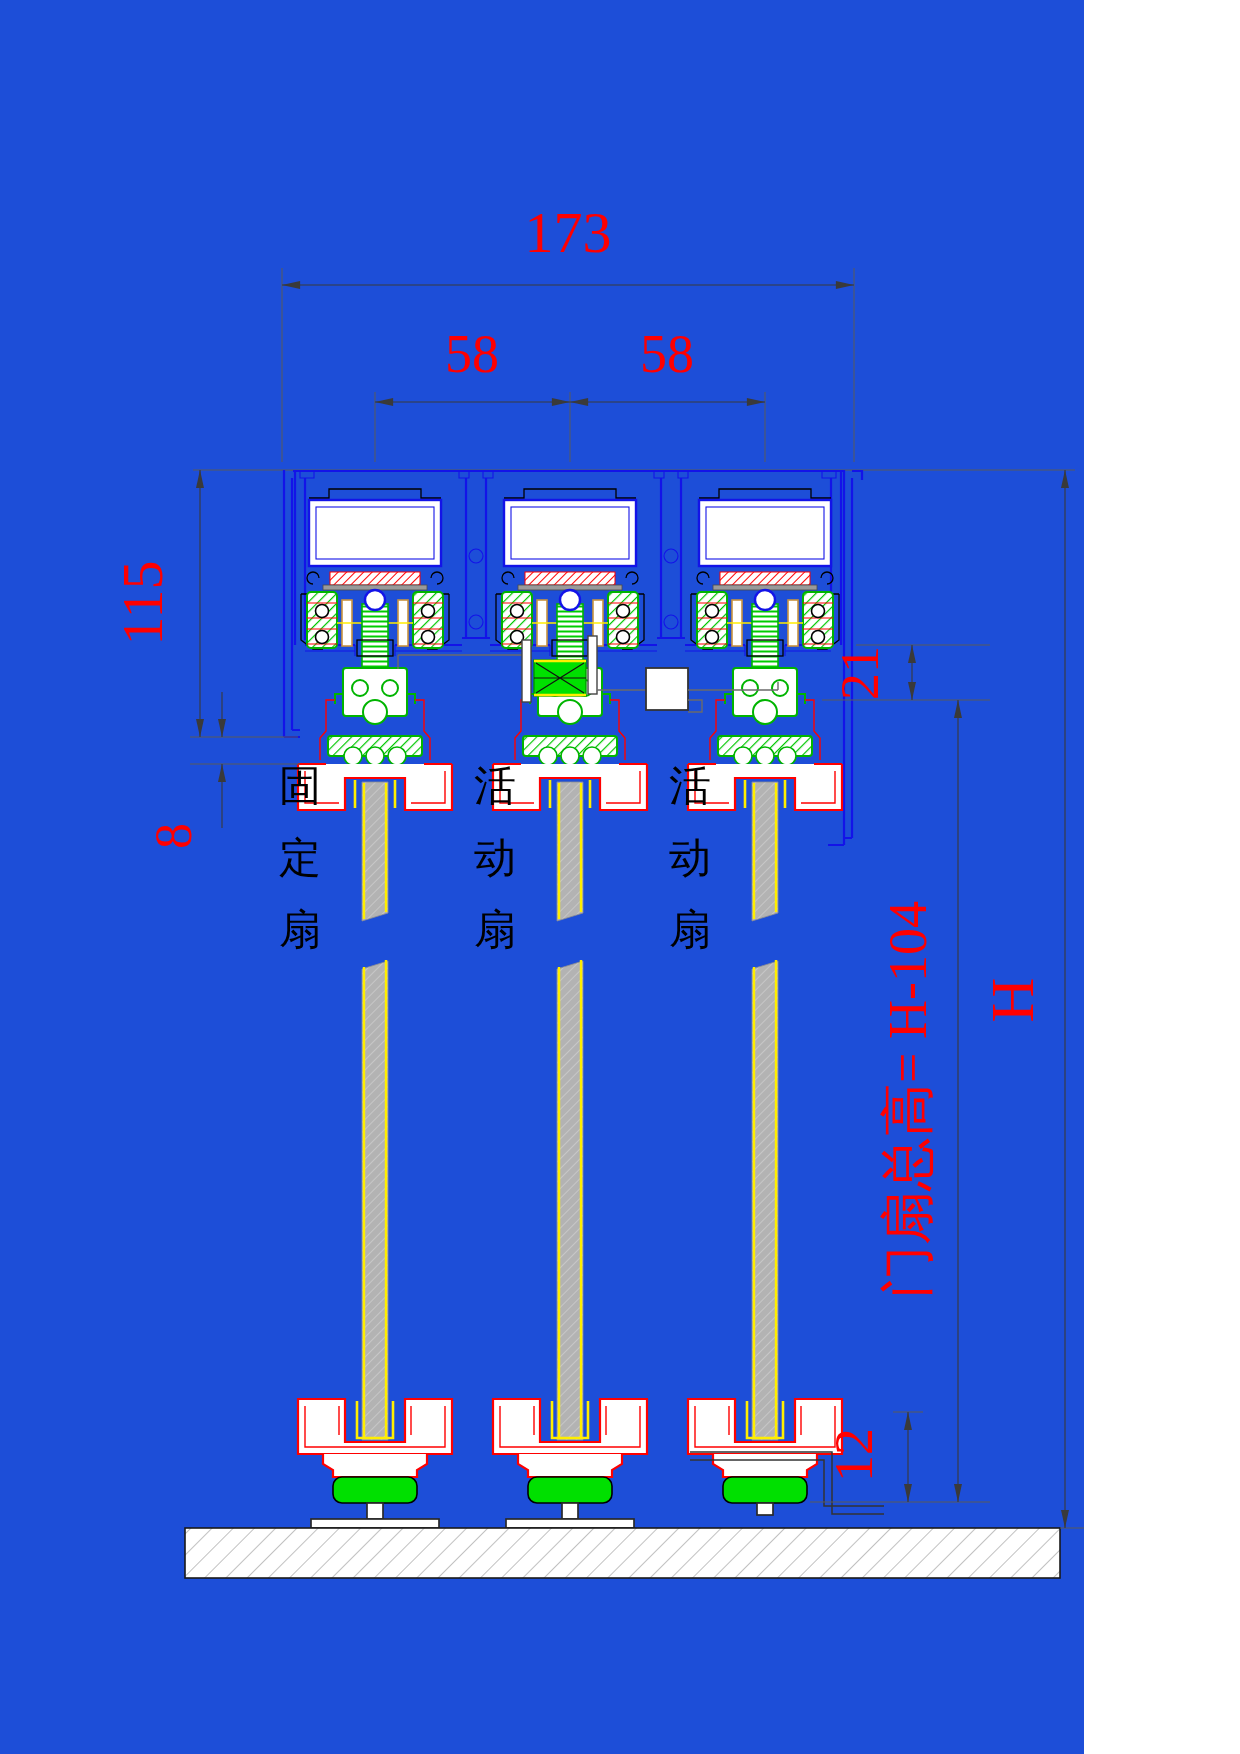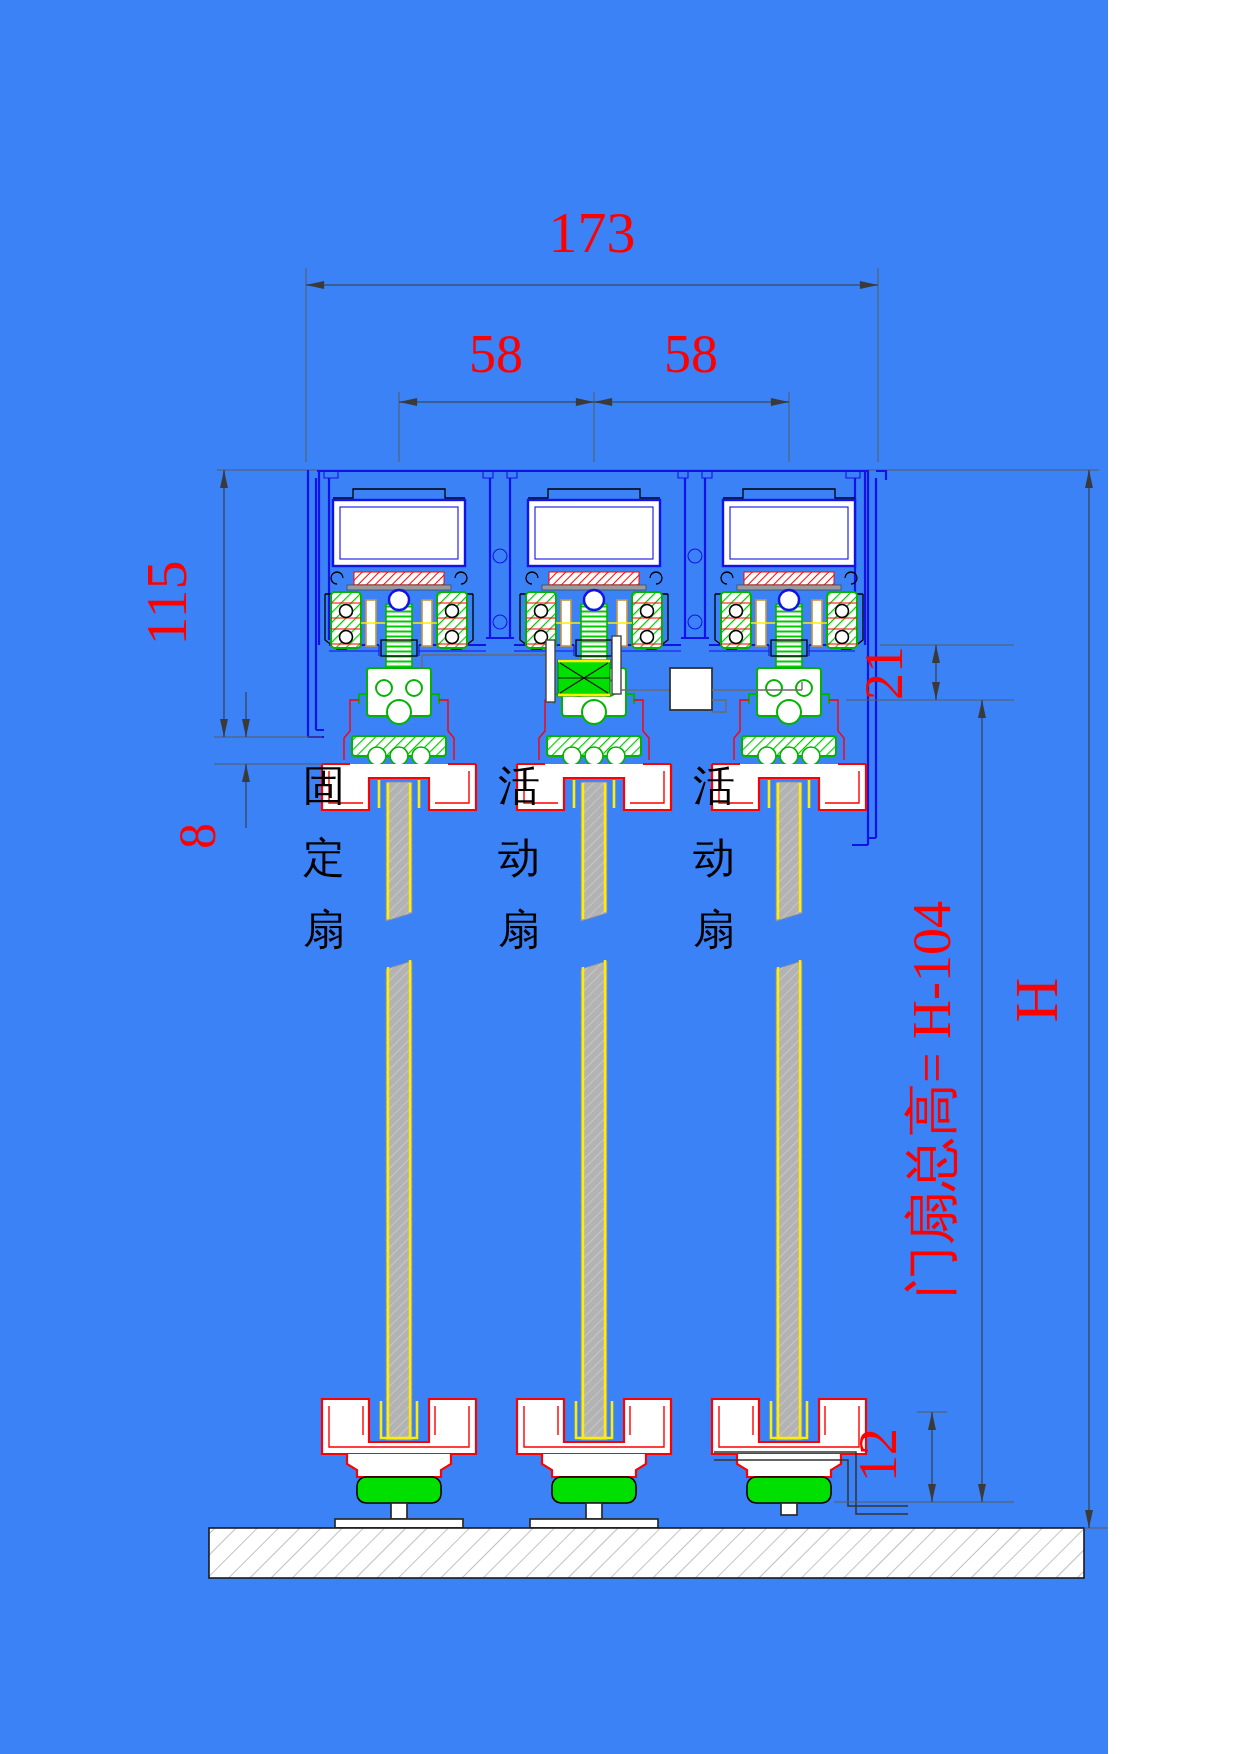--- a/index.html
+++ b/index.html
@@ -1,16 +1,16 @@
 <!DOCTYPE html>
 <html style="--blue: #1313e8; --red: #ff0000; --green: #00b400; --green-fill: #00e000; --yellow: #ffee00; --tan: #c89440; --glass-gray: #b3b3b3; --dim-line: #3a3a3a;"><head>
 <meta charset="utf-8">
 <style>
   html,body{margin:0;padding:0;background:#ffffff;}
-  .page{position:relative;width:1084px;height:1754px;background:#3b82f6;overflow:hidden;padding-left:24px;}
+  .page{position:relative;width:1084px;height:1754px;background:#1d4ed8;overflow:hidden;}
   svg{display:block;}
   
   .ln-k{stroke:#000;fill:none;stroke-width:1.3;}
   .ln-k2{stroke:#2a2a2a;fill:#fff;stroke-width:1.7;}
   .ln-gray{stroke:#6b6b6b;fill:none;stroke-width:1.4;}
   .ln-b{stroke:var(--blue);fill:#fff;stroke-width:2.4;}
   .ln-bn{stroke:var(--blue);fill:none;stroke-width:2.2;}
   .ln-bt{stroke:var(--blue);fill:none;stroke-width:1.1;}
   .ln-r{stroke:var(--red);fill:#fff;stroke-width:2.2;}
   .ln-rn{stroke:var(--red);fill:none;stroke-width:1.4;}

